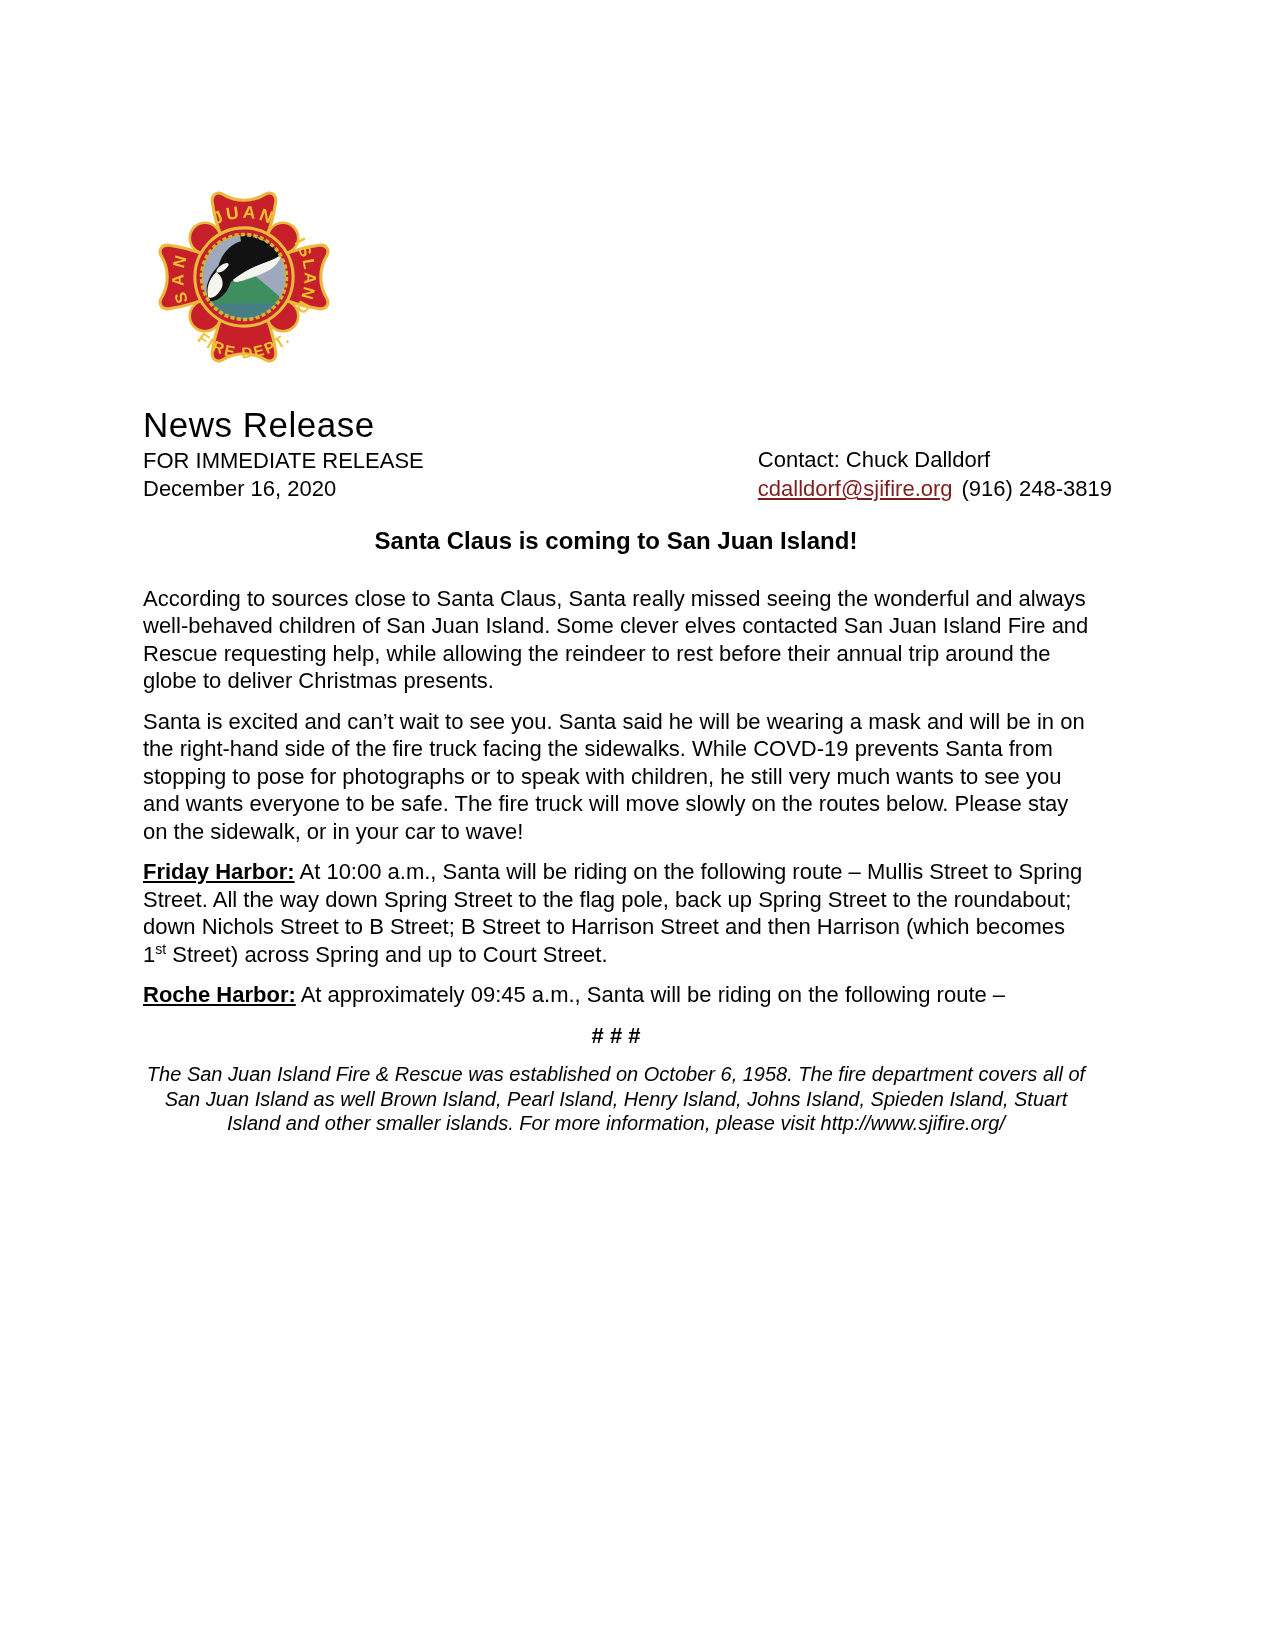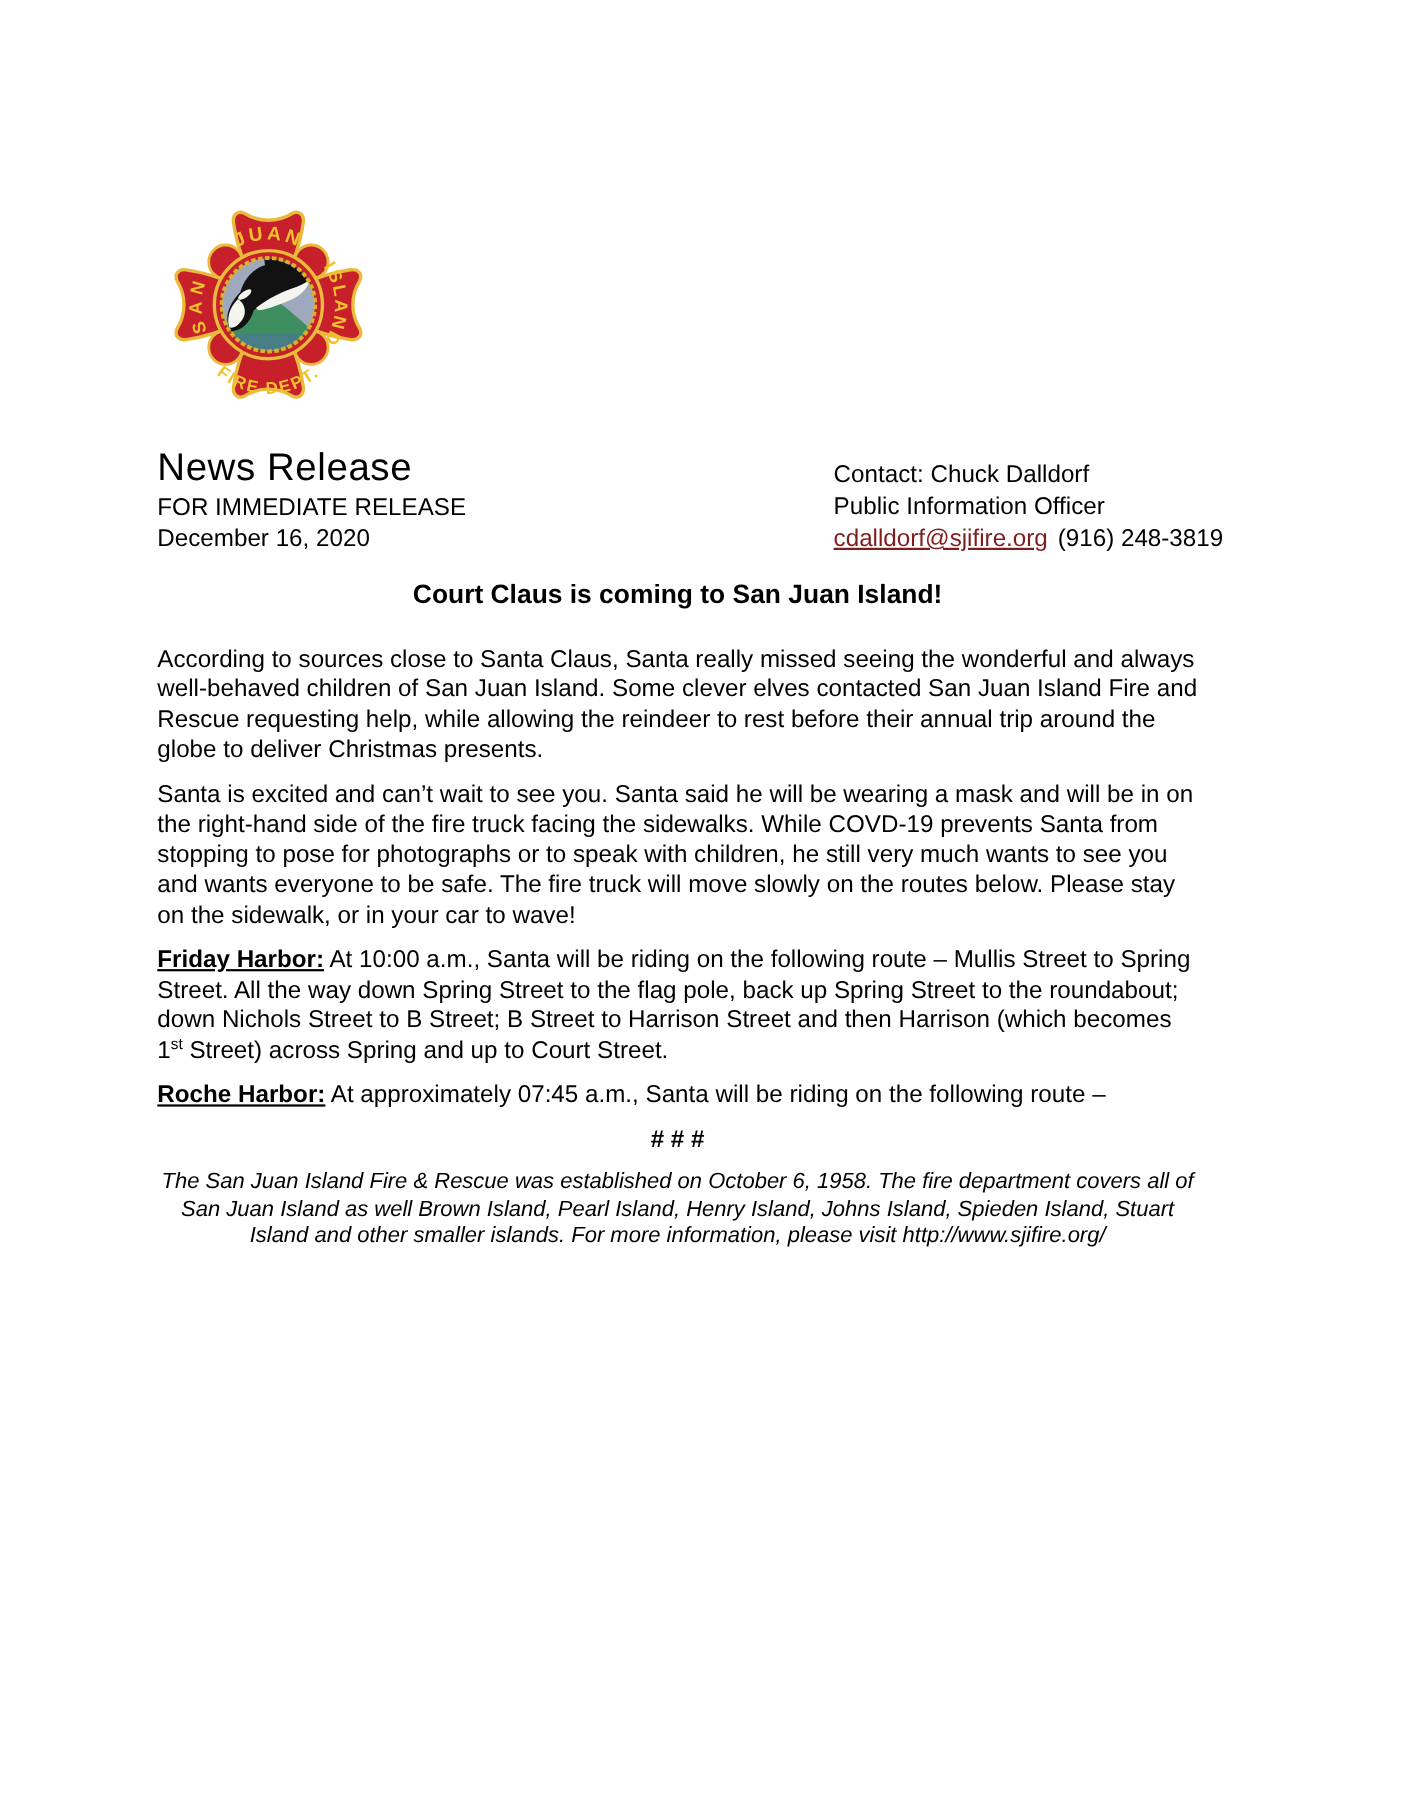--- a/index.html
+++ b/index.html
@@ -111,36 +111,35 @@
   </div>
 
   <div class="header-row">
     <div class="header-left">
       <div class="title-big">News Release</div>
       <div class="hdr-line">FOR IMMEDIATE RELEASE</div>
       <div class="hdr-line">December 16, 2020</div>
     </div>
     <div class="header-right">
       <div>Contact: Chuck Dalldorf</div>
-      <div>Public Information Officer</div>
       <div>
         <a class="email-link" href="#">cdalldorf@sjifire.org</a><span class="phone">(916) 248-3819</span>
       </div>
     </div>
   </div>
 
   <div class="doc-body">
-    <div class="headline">Court Claus is coming to San Juan Island!</div>
+    <div class="headline">Santa Claus is coming to San Juan Island!</div>
 
     <p>According to sources close to Santa Claus, Santa really missed seeing the wonderful and always well-behaved children of San Juan Island. Some clever elves contacted San Juan Island Fire and Rescue requesting help, while allowing the reindeer to rest before their annual trip around the globe to deliver Christmas presents.</p>
     <p>Santa is excited and can’t wait to see you. Santa said he will be wearing a mask and will be in on the right-hand side of the fire truck facing the sidewalks. While COVD-19 prevents Santa from stopping to pose for photographs or to speak with children, he still very much wants to see you and wants everyone to be safe. The fire truck will move slowly on the routes below. Please stay on the sidewalk, or in your car to wave!</p>
 
     <p><span class="lead">Friday Harbor:</span><span> At 10:00 a.m., Santa will be riding on the following route – Mullis Street to Spring Street. All the way down Spring Street to the flag pole, back up Spring Street to the roundabout; down Nichols Street to B Street; B Street to Harrison Street and then Harrison (which becomes 1</span><sup>st</sup><span> Street) across Spring and up to Court Street.</span></p>
 
-    <p><span class="lead">Roche Harbor:</span><span> At approximately 07:45 a.m., Santa will be riding on the following route –</span></p>
+    <p><span class="lead">Roche Harbor:</span><span> At approximately 09:45 a.m., Santa will be riding on the following route –</span></p>
 
 
     <p class="marker"># # #</p>
 
     <p class="boilerplate">The San Juan Island Fire &amp; Rescue was established on October 6, 1958. The fire department covers all of San Juan Island as well Brown Island, Pearl Island, Henry Island, Johns Island, Spieden Island, Stuart Island and other smaller islands. For more information, please visit http://www.sjifire.org/</p>
   </div>
 
 </div>
 
 </body></html>

